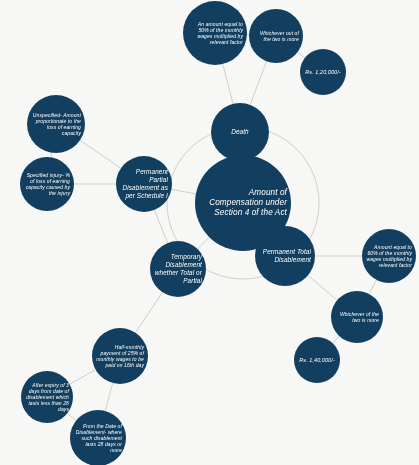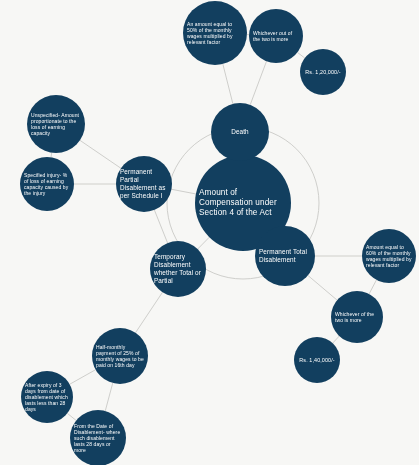--- a/index.html
+++ b/index.html
@@ -24,27 +24,28 @@
     pointer-events: none;
   }
   .node {
     position: absolute;
     border-radius: 50%;
     background: #123f5f;
     color: #ffffff;
     display: flex;
     align-items: center;
     justify-content: center;
-    text-align: left;
+    text-align: right;
     box-sizing: border-box;
     line-height: 1.22;
     letter-spacing: 0.1px;
     overflow: hidden;
     word-break: break-word;
     hyphens: none;
+    font-style: italic;
   }
   .node span {
     display: block;
     padding: 0 4px;
   }
   .n-center { font-size: 8.2px; }
   .n-main   { font-size: 6.4px; }
   .n-leaf   { font-size: 5.0px; }
   .n-value  { font-size: 5.4px; }
 </style>

